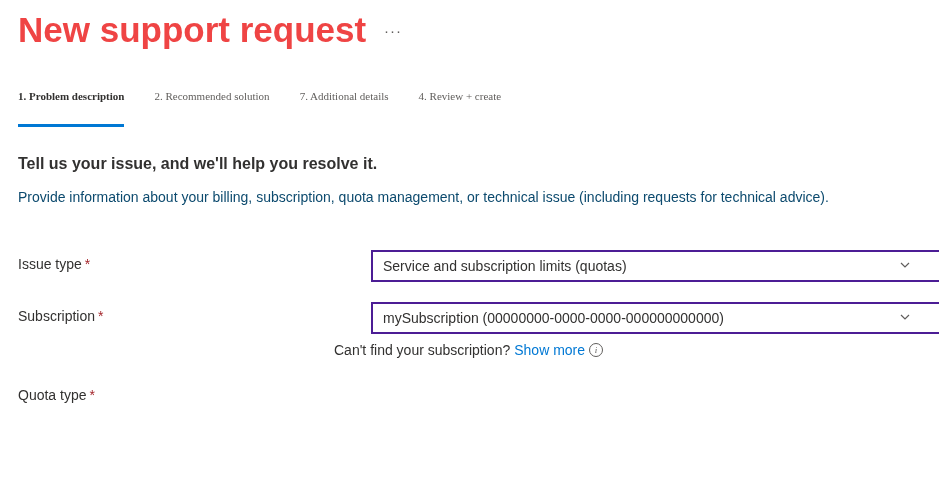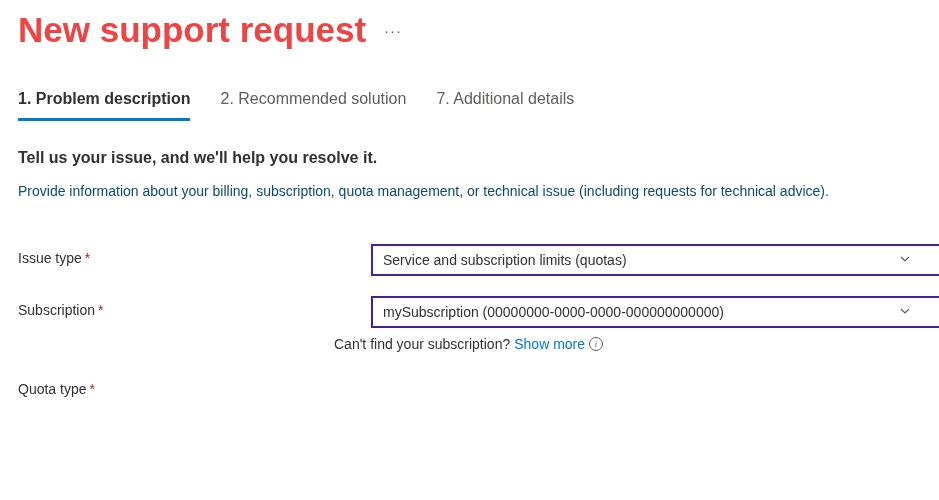--- a/index.html
+++ b/index.html
@@ -30,25 +30,26 @@
       color: #605e5c;
       letter-spacing: 1px;
       cursor: pointer;
     }
     .tabs {
       display: flex;
       gap: 30px;
       margin-bottom: 28px;
     }
     .tab {
-      font-size: 16px;
-      padding-bottom: 10px;
+      font-size: 11px;
+      padding-bottom: 22px;
       cursor: pointer;
       color: #605e5c;
       border-bottom: 3px solid transparent;
+      font-family: Liberation Serif, serif;
     }
     .tab.active {
       color: #323130;
       font-weight: 600;
       border-bottom: 3px solid #0078d4;
     }
     .section-heading {
       font-size: 16px;
       font-weight: 600;
       color: #323130;
@@ -141,20 +142,21 @@
 
 <div class="header-row">
   <h1 class="page-title">New support request</h1>
   <span class="ellipsis">···</span>
 </div>
 
 <div class="tabs">
   <div class="tab active">1. Problem description</div>
   <div class="tab">2. Recommended solution</div>
   <div class="tab">7. Additional details</div>
+  <div class="tab">4. Review + create</div>
 </div>
 
 <h2 class="section-heading">Tell us your issue, and we'll help you resolve it.</h2>
 <p class="section-desc">Provide information about your billing, subscription, quota management, or technical issue (including requests for technical advice).</p>
 
 <div class="form-row">
   <div class="form-label">
     <span>Issue type</span><span class="required">*</span>
   </div>
   <div class="form-control-col">

